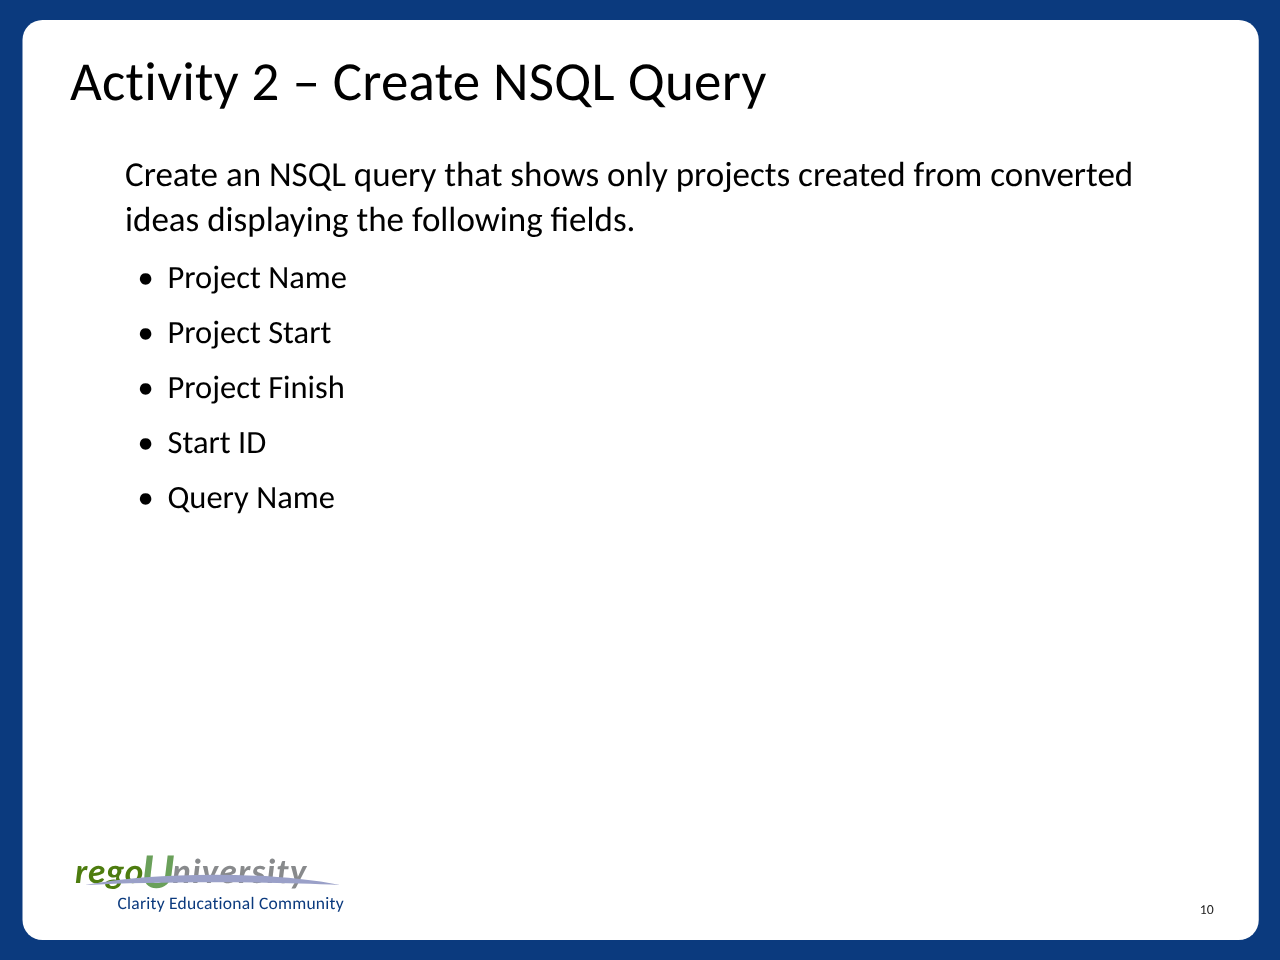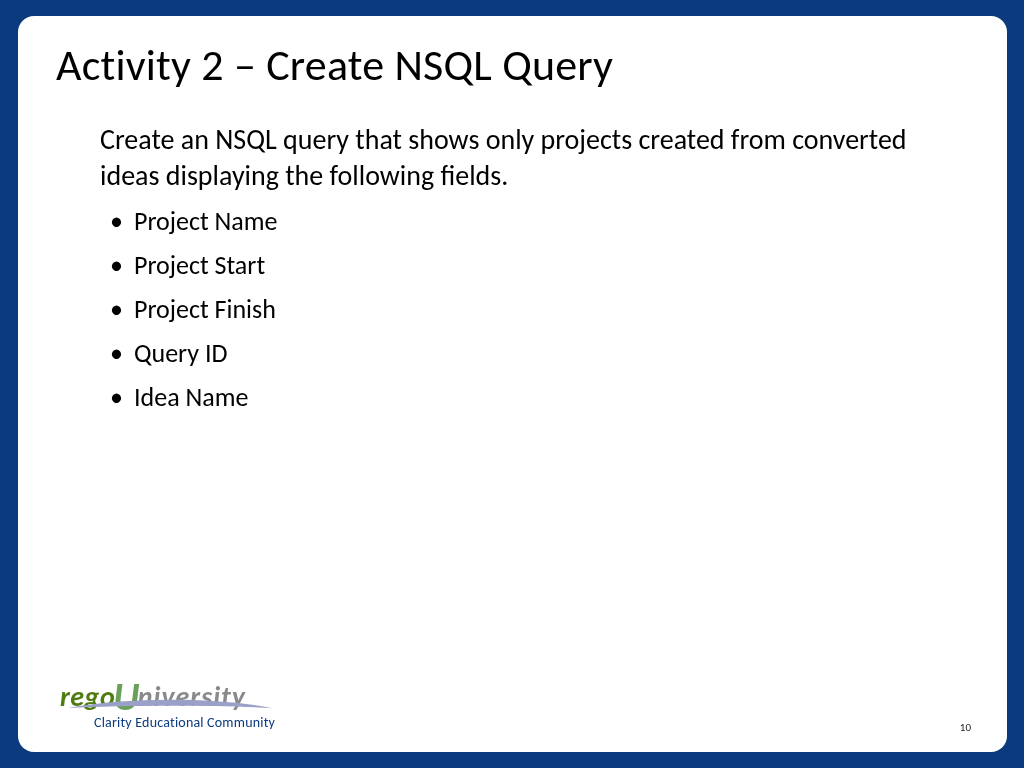--- a/index.html
+++ b/index.html
@@ -100,22 +100,22 @@
 <div class="slide">
 
   <h1 class="title">Activity 2 – Create NSQL Query</h1>
 
   <p class="intro">Create an NSQL query that shows only projects created from converted ideas displaying the following fields.</p>
 
   <ul class="bullets">
     <li>Project Name</li>
     <li>Project Start</li>
     <li>Project Finish</li>
-    <li>Query ID</li>
-    <li>Idea Name</li>
+    <li>Start ID</li>
+    <li>Query Name</li>
   </ul>
 
   <div class="logo">
     <div class="wordmark">
       <span class="r-rego">rego</span><span class="r-U">U</span><span class="r-niversity">niversity</span>
     </div>
     <svg class="swoosh" viewBox="0 0 208 22">
       <path d="M2,12 C60,1 150,1 206,12 C150,9 60,9 2,12 Z" fill="#9aa0c8"></path>
     </svg>
     <div class="tag">Clarity Educational Community</div>

